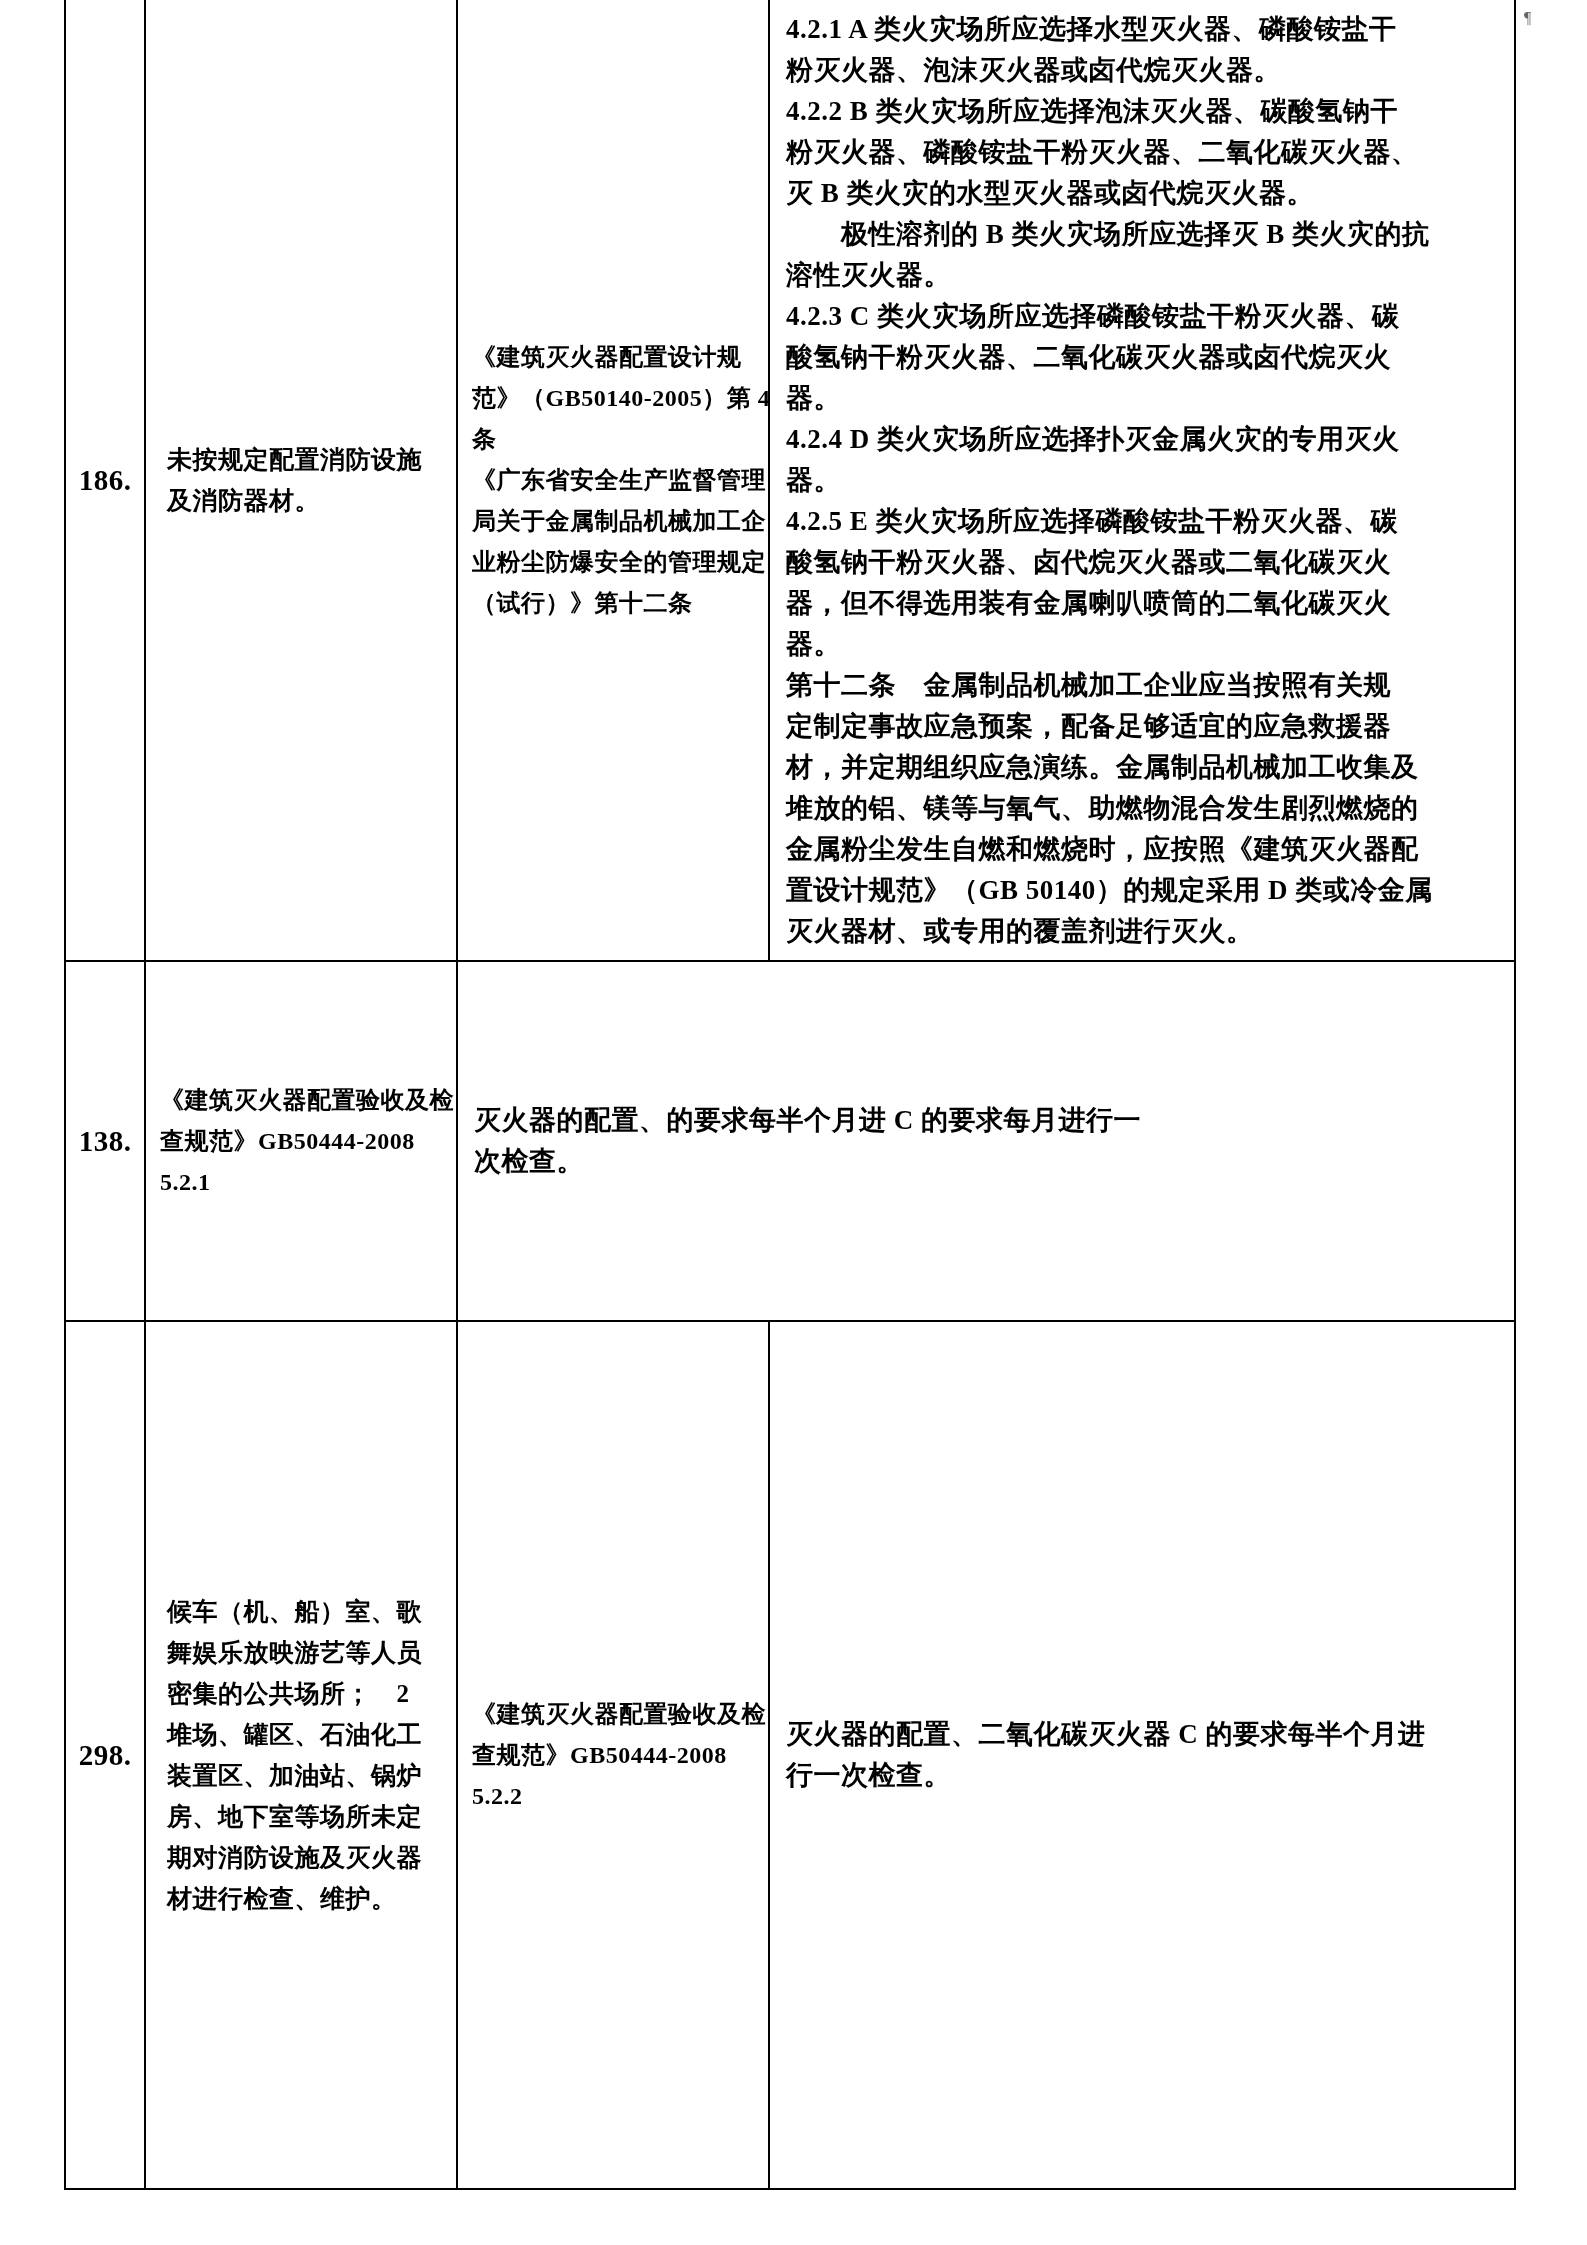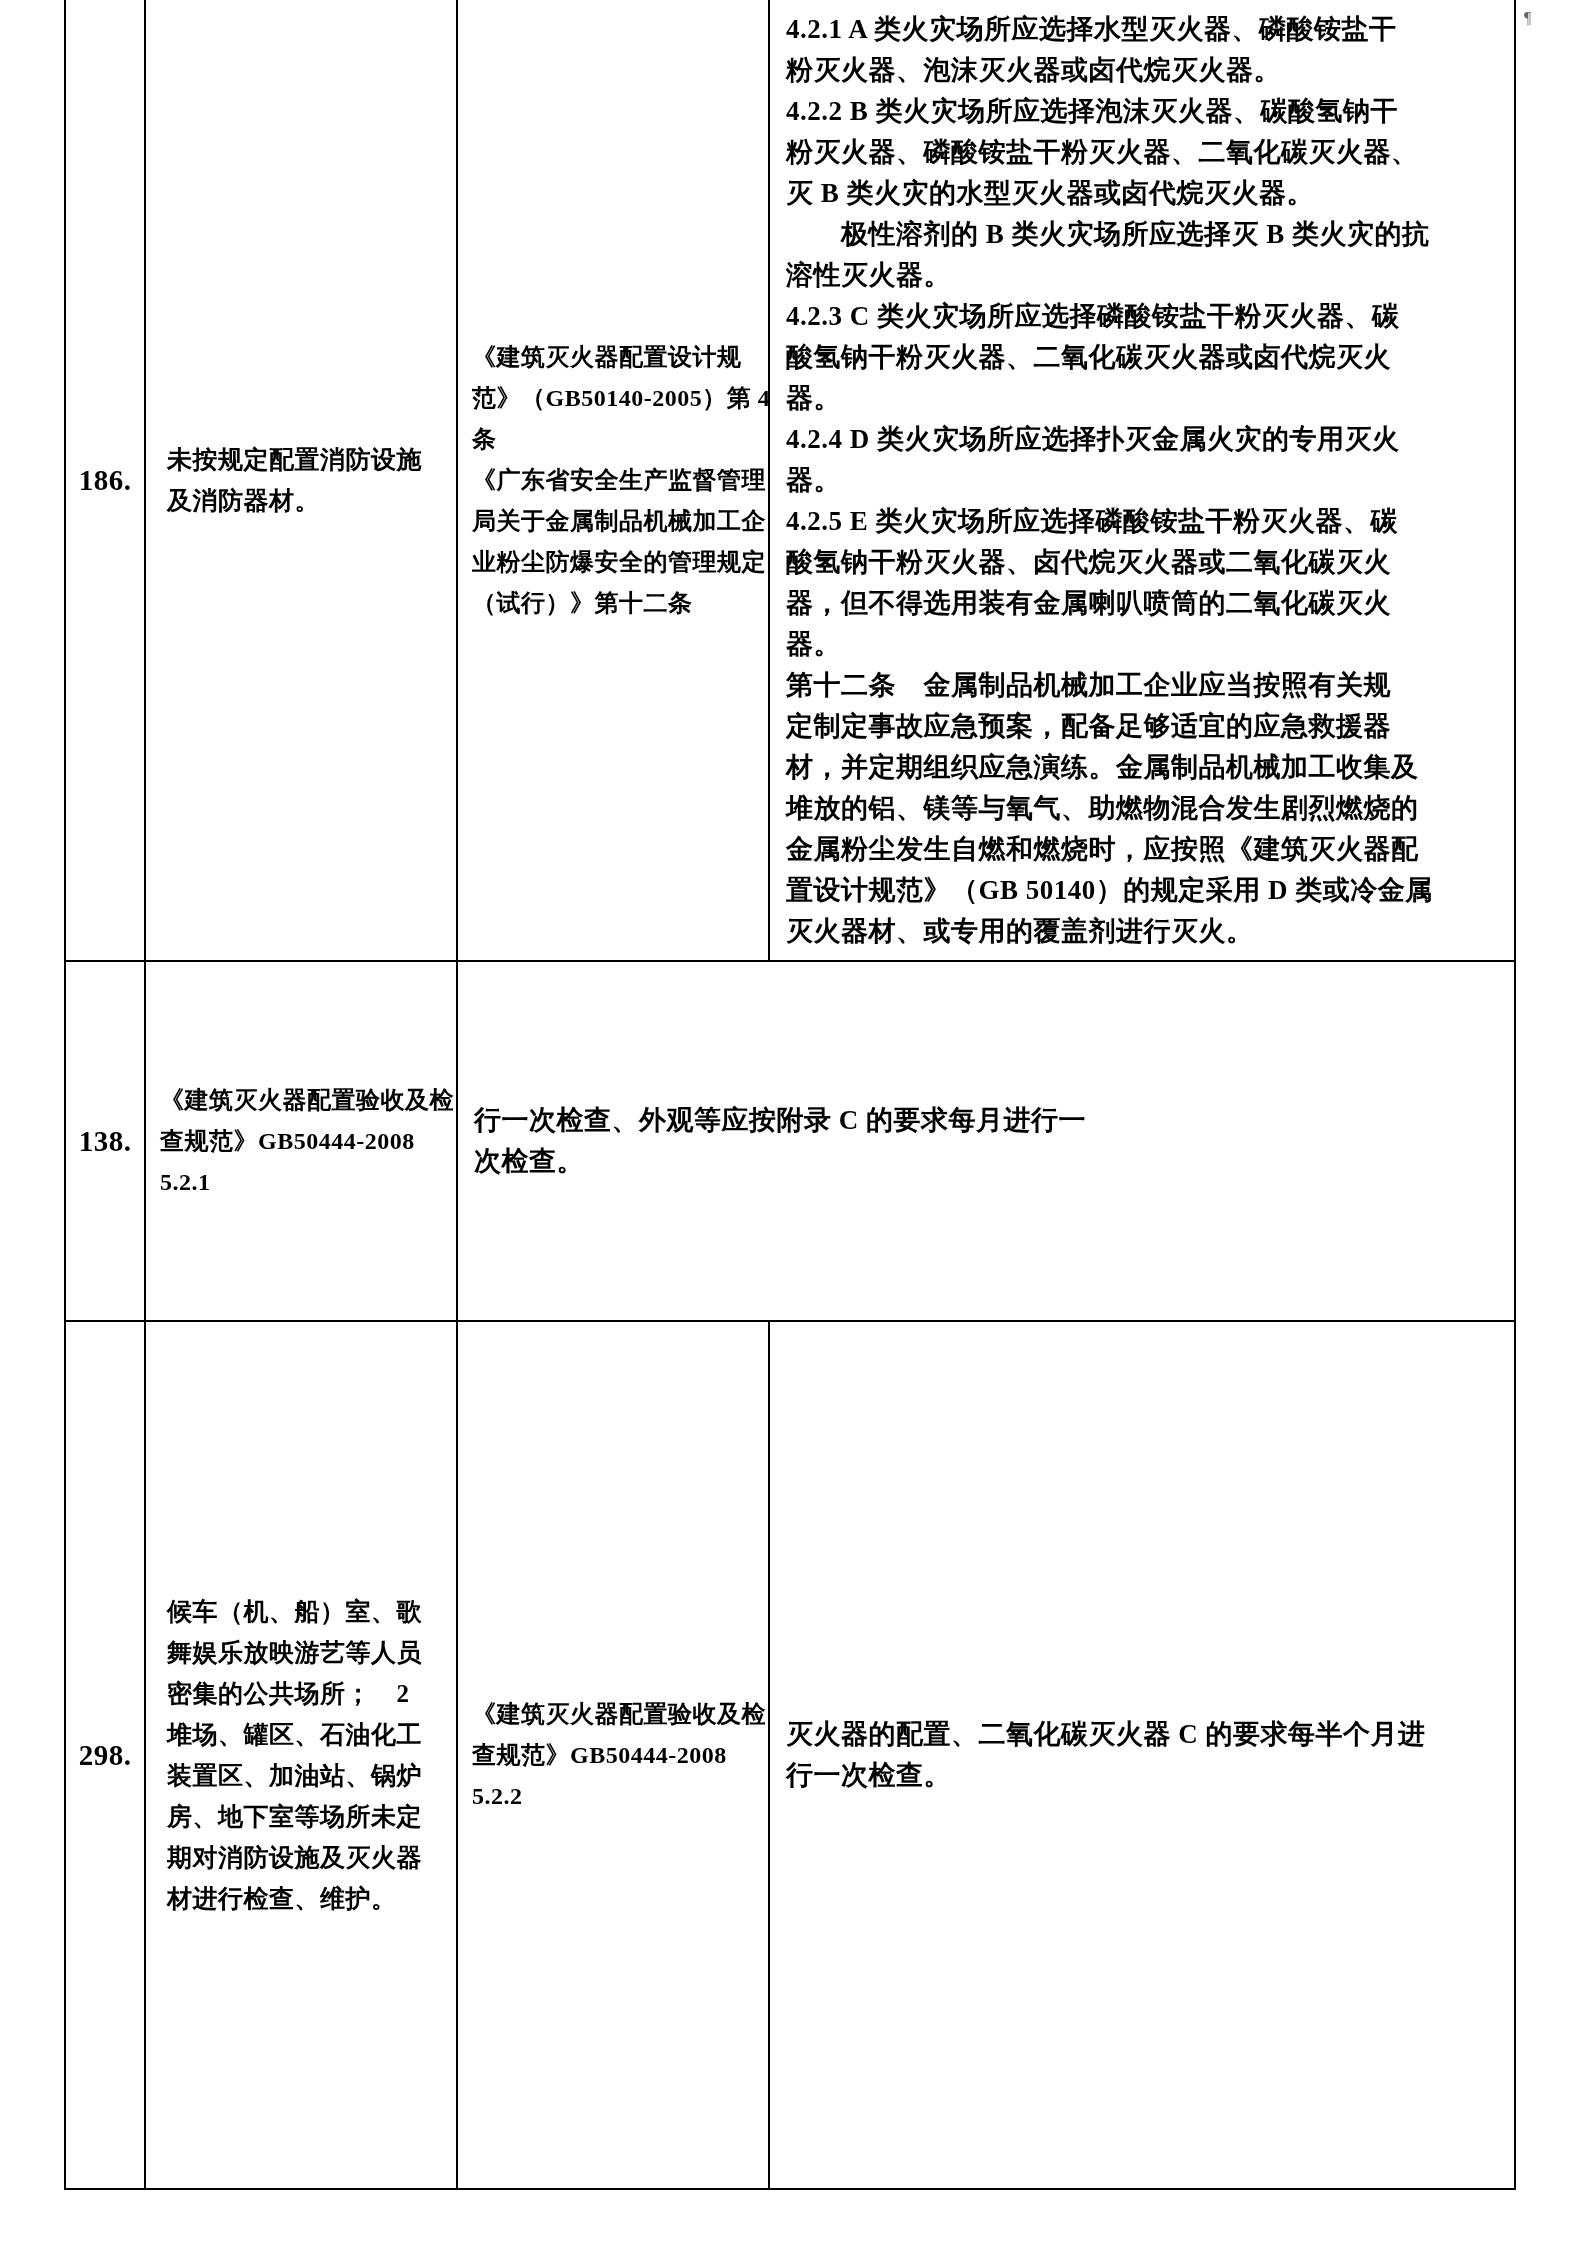--- a/index.html
+++ b/index.html
@@ -127,21 +127,21 @@
   <div class="row row-187">
     <div class="cell bordered col-no">
       <div class="lines">138.</div>
     </div>
     <div class="cell bordered col-basis">
       <div class="lines">《建筑灭火器配置验收及检
 查规范》GB50444-2008
 5.2.1</div>
     </div>
     <div class="cell col-details">
-      <div class="lines">行一次检查、外观等应按附录 C 的要求每月进行一
+      <div class="lines">灭火器的配置、的要求每半个月进 C 的要求每月进行一
 次检查。</div>
     </div>
   </div>
 
   <div class="row row-188">
     <div class="cell bordered col-no">
       <div class="lines">298.</div>
     </div>
     <div class="cell bordered col-violation">
       <div class="lines">候车（机、船）室、歌

